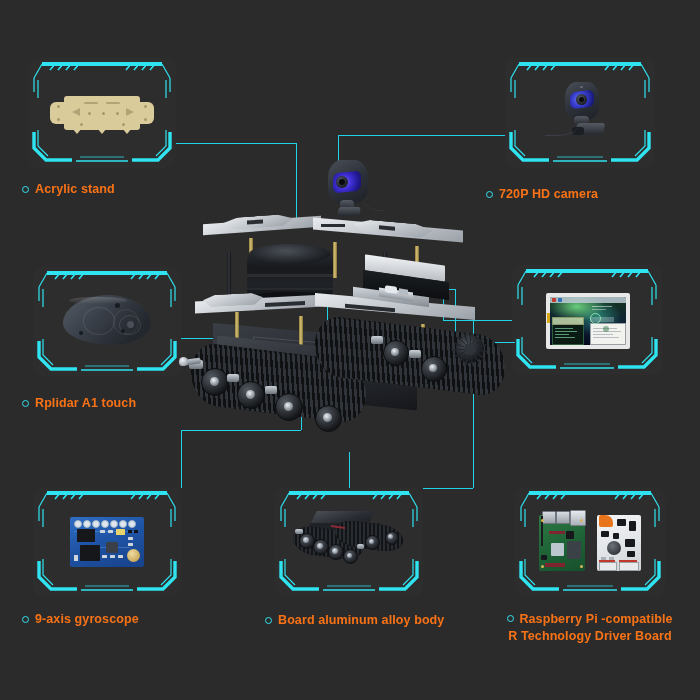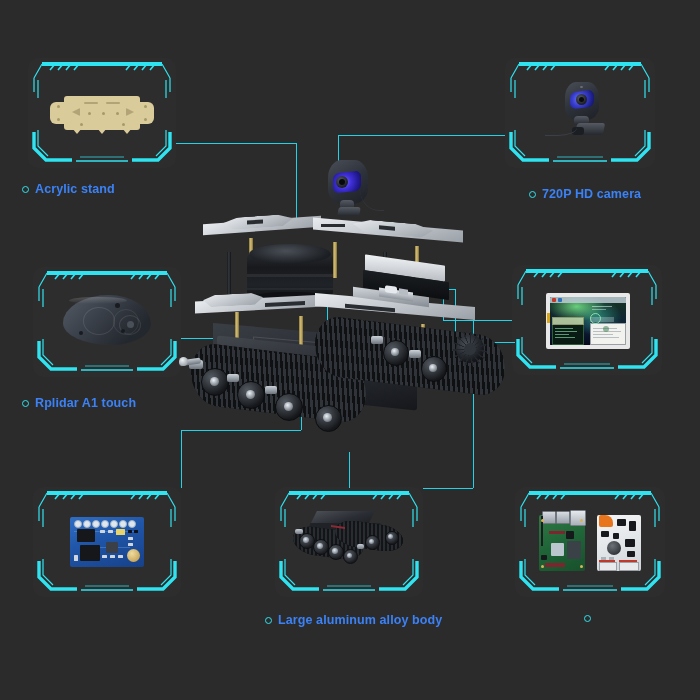--- a/index.html
+++ b/index.html
@@ -11,21 +11,21 @@
   }
   #stage{position:absolute;inset:0;width:700px;height:700px;}
 
   
   .frame{position:absolute;}
   .frame .inner-bg{position:absolute;inset:0;background:rgba(255,255,255,0.012);border-radius:10px;}
 
   
   .label{
     position:absolute;
-    color:#3b82f6;
+    color:#f97316;
     font-size:12.5px;
     font-weight:bold;
     letter-spacing:.1px;
     white-space:nowrap;
     display:flex;align-items:flex-start;gap:6px;
     line-height:17px;
   }
   .label .bullet{
     width:7px;height:7px;border:1.6px solid #2fe3f0;border-radius:50%;
     box-sizing:border-box;flex:0 0 auto;margin-top:5px;
@@ -263,21 +263,21 @@
       <div class="cam-face" style="left:25px;top:9px;width:24px;height:17px;"></div>
       <div class="cam-lens" style="left:31px;top:12px;width:11px;height:11px;"></div>
       <div class="cam-lens" style="left:34px;top:15px;width:5px;height:5px;background:#0a0b0f;"></div>
       <div style="position:absolute;left:35px;top:4px;width:3px;height:2px;background:#6b7078;border-radius:50%;"></div>
       <div class="cam-clip" style="left:29px;top:34px;width:15px;height:9px;border-radius:4px;"></div>
       <div class="cam-clip" style="left:31px;top:41px;width:28px;height:12px;transform:skewX(-12deg);"></div>
       <div class="cam-clip" style="left:27px;top:45px;width:12px;height:8px;background:#1b1e23;"></div>
       <div class="cam-wire" style="left:0px;top:40px;width:32px;height:13px;"></div>
     </div>
   </div>
-  <div class="label" style="left:529px;top:186px;">
+  <div class="label" style="left:486px;top:186px;">
     <span class="bullet"></span>
     <span>720P HD camera</span>
   </div>
 
   <div class="frame" style="left:33px;top:267px;width:148px;height:110px;">
     <div class="inner-bg"></div>
     <svg width="148" height="110" viewBox="0 0 148 110" style="position:absolute;left:0;top:0;">
       <g stroke="#2fe3f0" fill="none">
         <path d="M14 6 H134" stroke-width="4"></path>
         <path d="M6 20 V34 M6 20 L14 6" stroke-width="1.2"></path>
@@ -406,20 +406,24 @@
       <div class="gy-smd k" style="left:64px;top:13px;width:4px;height:3px;"></div>
       <div class="gy-smd" style="left:58px;top:20px;width:5px;height:3px;"></div>
       <div class="gy-smd" style="left:58px;top:26px;width:5px;height:3px;"></div>
       <div class="gy-smd" style="left:32px;top:38px;width:5px;height:3px;"></div>
       <div class="gy-smd" style="left:40px;top:38px;width:5px;height:3px;"></div>
       <div class="gy-smd" style="left:48px;top:38px;width:5px;height:3px;"></div>
       <div class="gy-smd" style="left:4px;top:38px;width:4px;height:6px;"></div>
       <div class="gy-gold" style="left:57px;top:32px;width:13px;height:13px;"></div>
     </div>
   </div>
+  <div class="label" style="left:22px;top:611px;">
+    <span class="bullet"></span>
+    <span>9-axis gyroscope</span>
+  </div>
 
   <div class="frame" style="left:275px;top:487px;width:148px;height:110px;">
     <div class="inner-bg"></div>
     <svg width="148" height="110" viewBox="0 0 148 110" style="position:absolute;left:0;top:0;">
       <g stroke="#2fe3f0" fill="none">
         <path d="M14 6 H134" stroke-width="4"></path>
         <path d="M6 20 V34 M6 20 L14 6" stroke-width="1.2"></path>
         <path d="M142 20 V34 M142 20 L134 6" stroke-width="1.2"></path>
         <path d="M10 22 V40" stroke-width="1.2"></path>
         <path d="M138 22 V40" stroke-width="1.2"></path>
@@ -459,21 +463,21 @@
       <div class="tk-hub" style="left:78px;top:28px;width:5px;height:5px;"></div>
       <div class="tk-wheel" style="left:94px;top:20px;width:12px;height:12px;"></div>
       <div class="tk-hub" style="left:97px;top:23px;width:5px;height:5px;"></div>
       <div class="tk-roller" style="left:4px;top:18px;width:8px;height:5px;"></div>
       <div class="tk-roller" style="left:66px;top:33px;width:7px;height:5px;"></div>
       <div style="position:absolute;left:40px;top:15px;width:14px;height:2px;background:#8b2a34;transform:skewY(8deg);"></div>
     </div>
   </div>
   <div class="label" style="left:265px;top:612px;">
     <span class="bullet"></span>
-    <span>Large aluminum alloy body</span>
+    <span>Board aluminum alloy body</span>
   </div>
 
   <div class="frame" style="left:515px;top:487px;width:150px;height:110px;">
     <div class="inner-bg"></div>
     <svg width="150" height="110" viewBox="0 0 150 110" style="position:absolute;left:0;top:0;">
       <g stroke="#2fe3f0" fill="none">
         <path d="M14 6 H136" stroke-width="4"></path>
         <path d="M6 20 V34 M6 20 L14 6" stroke-width="1.2"></path>
         <path d="M144 20 V34 M144 20 L136 6" stroke-width="1.2"></path>
         <path d="M10 22 V40" stroke-width="1.2"></path>
@@ -519,21 +523,22 @@
       <div class="dr-smd" style="left:62px;top:46px;width:5px;height:3px;"></div>
       <div class="dr-smd" style="left:70px;top:46px;width:5px;height:3px;"></div>
       <div class="dr-term" style="left:60px;top:51px;width:16px;height:7px;"></div>
       <div class="dr-term" style="left:80px;top:51px;width:18px;height:7px;"></div>
       <div class="dr-red" style="left:60px;top:49px;width:16px;height:2px;"></div>
       <div class="dr-red" style="left:80px;top:49px;width:18px;height:2px;"></div>
       <div class="dr-chip" style="left:88px;top:40px;width:8px;height:6px;"></div>
     </div>
   </div>
   <div class="label multi" style="left:497px;top:611px;width:186px;">
-    <span class="ln"><span class="bullet"></span></span>
+    <span class="ln"><span class="bullet"></span><span>Raspberry Pi -compatible</span></span>
+    <span class="ln">R Technology Driver Board</span>
   </div>
 
   <div class="rb" style="left:165px;top:160px;width:370px;height:330px;">
 
     <div style="position:absolute;left:155px;top:0px;width:56px;height:62px;">
       <div class="cam-head" style="left:8px;top:0;width:40px;height:44px;"></div>
       <div class="cam-face" style="left:13px;top:12px;width:28px;height:20px;
            background:radial-gradient(circle at 40% 50%,#7a6fff 0%,#4030d8 35%,#231a96 70%,#140f5e 100%);"></div>
       <div class="cam-lens" style="left:16px;top:16px;width:12px;height:12px;"></div>
       <div class="cam-lens" style="left:19px;top:19px;width:6px;height:6px;background:#07080c;"></div>

